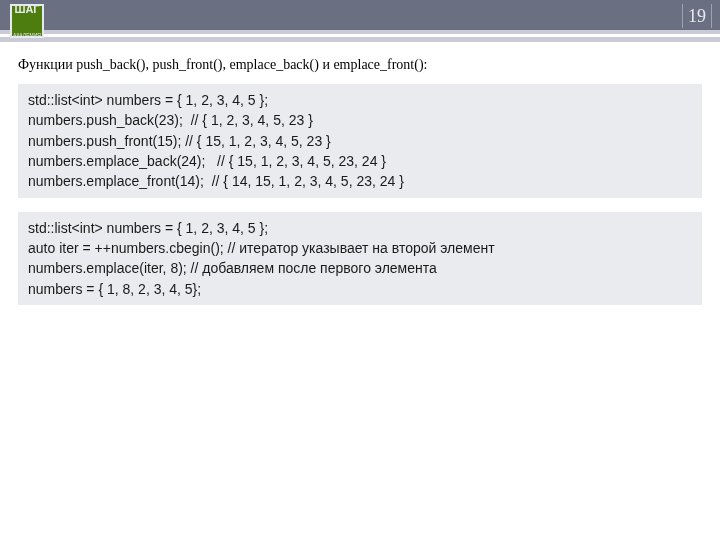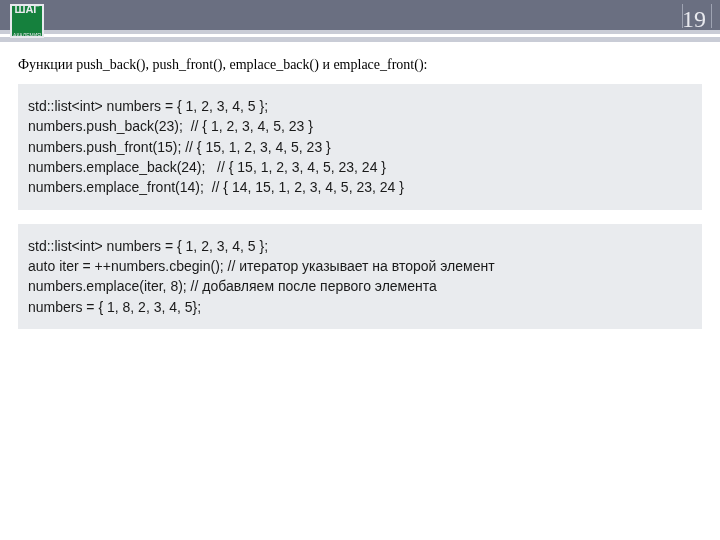--- a/index.html
+++ b/index.html
@@ -37,21 +37,21 @@
     top: 37px;
     height: 5px;
     background: #c9ccd6;
   }
   .logo {
     position: absolute;
     left: 10px;
     top: 4px;
     width: 34px;
     height: 34px;
-    background: #15803d;
+    background: #4d7c0f;
     border: 2px solid #e8e9ee;
     display: flex;
     flex-direction: column;
     align-items: center;
     justify-content: center;
     font-family: Arial, sans-serif;
     z-index: 2;
     gap: 16px;
   }
   .logo-text {
@@ -64,21 +64,21 @@
     font-size: 5px;
     color: #e8e9ee;
     line-height: 1;
     margin-top: 2px;
   }
   .page-num {
     position: absolute;
     right: 14px;
     top: 6px;
     color: #e8e9ee;
-    font-size: 24px;
+    font-size: 18px;
     font-family: Georgia, serif;
     z-index: 3;
   }
   .page-num-lines {
     position: absolute;
     right: 8px;
     top: 4px;
     width: 30px;
     height: 24px;
     border-left: 1px solid #9ea3b2;
@@ -90,21 +90,21 @@
     border-radius: 26px;
   }
   .para {
     font-size: 14px;
     color: #000;
     margin-bottom: 10px;
     line-height: 1.3;
   }
   .code-block {
     background: #e9ebee;
-    padding: 12px 10px;
+    padding: 6px 10px;
     font-family: Arial, Helvetica, sans-serif;
     font-size: 14px;
     color: #1a1a1a;
     line-height: 1.45;
     margin-bottom: 14px;
     white-space: pre-wrap;
     word-wrap: break-word;
   }
   .bold { font-weight: bold; }
 </style>

